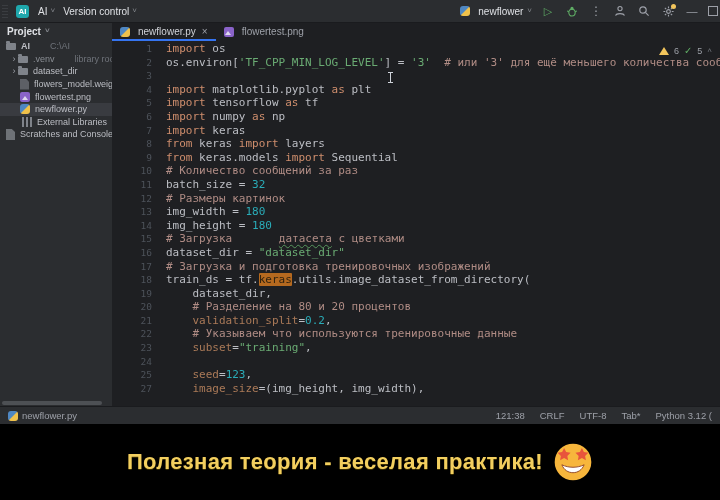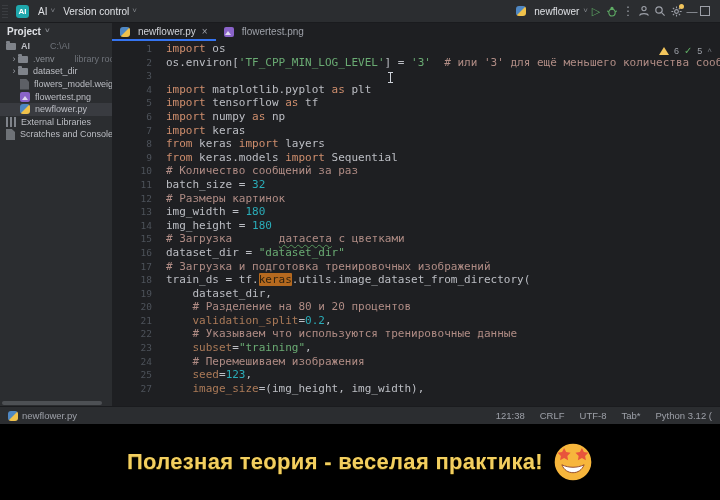--- a/index.html
+++ b/index.html
@@ -5,21 +5,21 @@
   html,body{margin:0;padding:0;background:#000;}
   body{width:720px;height:500px;overflow:hidden;font-family:"Liberation Sans",sans-serif;-webkit-font-smoothing:antialiased;}
   .window{position:relative;width:720px;height:424px;background:#1e1f22;overflow:hidden;}
 
   
   .topbar{position:absolute;left:0;top:0;right:0;height:22px;background:#2b2d30;display:flex;align-items:center;border-bottom:1px solid #1a1b1e;z-index:5;}
   .grip{width:6px;height:14px;margin-left:2px;background:repeating-linear-gradient(0deg,#4a4d52 0 1px,transparent 1px 3px);opacity:.5;}
   .ai-logo{width:13px;height:13px;border-radius:3px;background:#1fa8ad;color:#fff;font-size:8px;font-weight:bold;display:flex;align-items:center;justify-content:center;margin:0 5px 0 8px;}
   .menu{color:#dfe1e5;font-size:10px;padding:0 4px;display:flex;align-items:center;gap:3px;}
   .chev{color:#84878d;font-size:8px;transform:translateY(-1px);}
-  .tb-right{margin-left:auto;display:flex;align-items:center;padding-right:16px;}
+  .tb-right{margin-left:auto;display:flex;align-items:center;gap:8px;padding-right:8px;}
   .runcfg{display:flex;align-items:center;gap:4px;color:#dfe1e5;font-size:10px;}
   .tb-ico{width:16px;height:16px;display:flex;align-items:center;justify-content:center;color:#9da0a8;font-size:12px;position:relative;}
   .play{color:#5fad65;font-size:11px;}
   .gear-badge::after{content:"";position:absolute;right:0;top:1px;width:5px;height:5px;border-radius:50%;background:#f2c55c;}
   .minim{color:#9da0a8;font-size:11px;}
   .maxm{width:8px;height:8px;border:1px solid #9da0a8;margin-right:-6px;}
 
   
   .project{position:absolute;left:0;top:22px;bottom:17px;width:112px;background:#2b2d30;border-right:1px solid #6d28d9;overflow:hidden;}
   .proj-head{height:18px;display:flex;align-items:center;padding-left:7px;color:#dfe1e5;font-size:10px;font-weight:bold;gap:4px;}
@@ -165,21 +165,21 @@
           <span class="tlabel">flowers_model.weights.h5</span>
         </div>
         <div class="trow" style="padding-left: 20px;">
           <span class="ic ic-image"></span>
           <span class="tlabel">flowertest.png</span>
         </div>
         <div class="trow sel" style="padding-left: 20px;">
           <span class="ic ic-python"></span>
           <span class="tlabel">newflower.py</span>
         </div>
-        <div class="trow" style="padding-left: 6px;">
+        <div class="trow" style="padding-left: 22px;">
           <span class="ic ic-libs"></span>
           <span class="tlabel">External Libraries</span>
         </div>
         <div class="trow" style="padding-left: 6px;">
           <span class="ic ic-scratch"></span>
           <span class="tlabel">Scratches and Consoles</span>
         </div>
       </div>
     <div class="hscroll"></div>
   </div>
@@ -214,21 +214,21 @@
         <div class="cl"><span class="ln">14</span><span class="ct"><span class="tok-v">img_height = </span><span class="tok-n">180</span></span></div>
         <div class="cl"><span class="ln">15</span><span class="ct"><span class="tok-c"># Загрузка </span><span class="tok-cu">датасета</span><span class="tok-c"> с цветками</span></span></div>
         <div class="cl"><span class="ln">16</span><span class="ct"><span class="tok-v">dataset_dir = </span><span class="tok-s">"dataset_dir"</span></span></div>
         <div class="cl"><span class="ln">17</span><span class="ct"><span class="tok-c"># Загрузка и подготовка тренировочных изображений</span></span></div>
         <div class="cl"><span class="ln">18</span><span class="ct"><span class="tok-v">train_ds = tf.</span><span class="tok-hl">keras</span><span class="tok-v">.utils.image_dataset_from_directory(</span></span></div>
         <div class="cl"><span class="ln">19</span><span class="ct"><span class="tok-v">    dataset_dir,</span></span></div>
         <div class="cl"><span class="ln">20</span><span class="ct"><span class="tok-v">    </span><span class="tok-c"># Разделение на 80 и 20 процентов</span></span></div>
         <div class="cl"><span class="ln">21</span><span class="ct"><span class="tok-v">    </span><span class="tok-p">validation_split</span><span class="tok-v">=</span><span class="tok-n">0.2</span><span class="tok-v">,</span></span></div>
         <div class="cl"><span class="ln">22</span><span class="ct"><span class="tok-v">    </span><span class="tok-c"># Указываем что используются тренировочные данные</span></span></div>
         <div class="cl"><span class="ln">23</span><span class="ct"><span class="tok-v">    </span><span class="tok-p">subset</span><span class="tok-v">=</span><span class="tok-s">"training"</span><span class="tok-v">,</span></span></div>
-        <div class="cl"><span class="ln">24</span><span class="ct"><span class="tok-v">    </span><span class="tok-c"># Перемешиваем изображения</span></span></div>
+        <div class="cl"><span class="ln">24</span><span class="ct"><span class="tok-v">    </span></span></div>
         <div class="cl"><span class="ln">25</span><span class="ct"><span class="tok-v">    </span><span class="tok-p">seed</span><span class="tok-v">=</span><span class="tok-n">123</span><span class="tok-v">,</span></span></div>
         <div class="cl"><span class="ln">27</span><span class="ct"><span class="tok-v">    </span><span class="tok-p">image_size</span><span class="tok-v">=(img_height, img_width),</span></span></div>
       </div>
     <div class="inspect">
       <span class="warn-tri"></span>
       <span>6</span>
       <span class="check">✓</span>
       <span>5</span>
       <span class="insp-chev">˄</span>
     </div>

